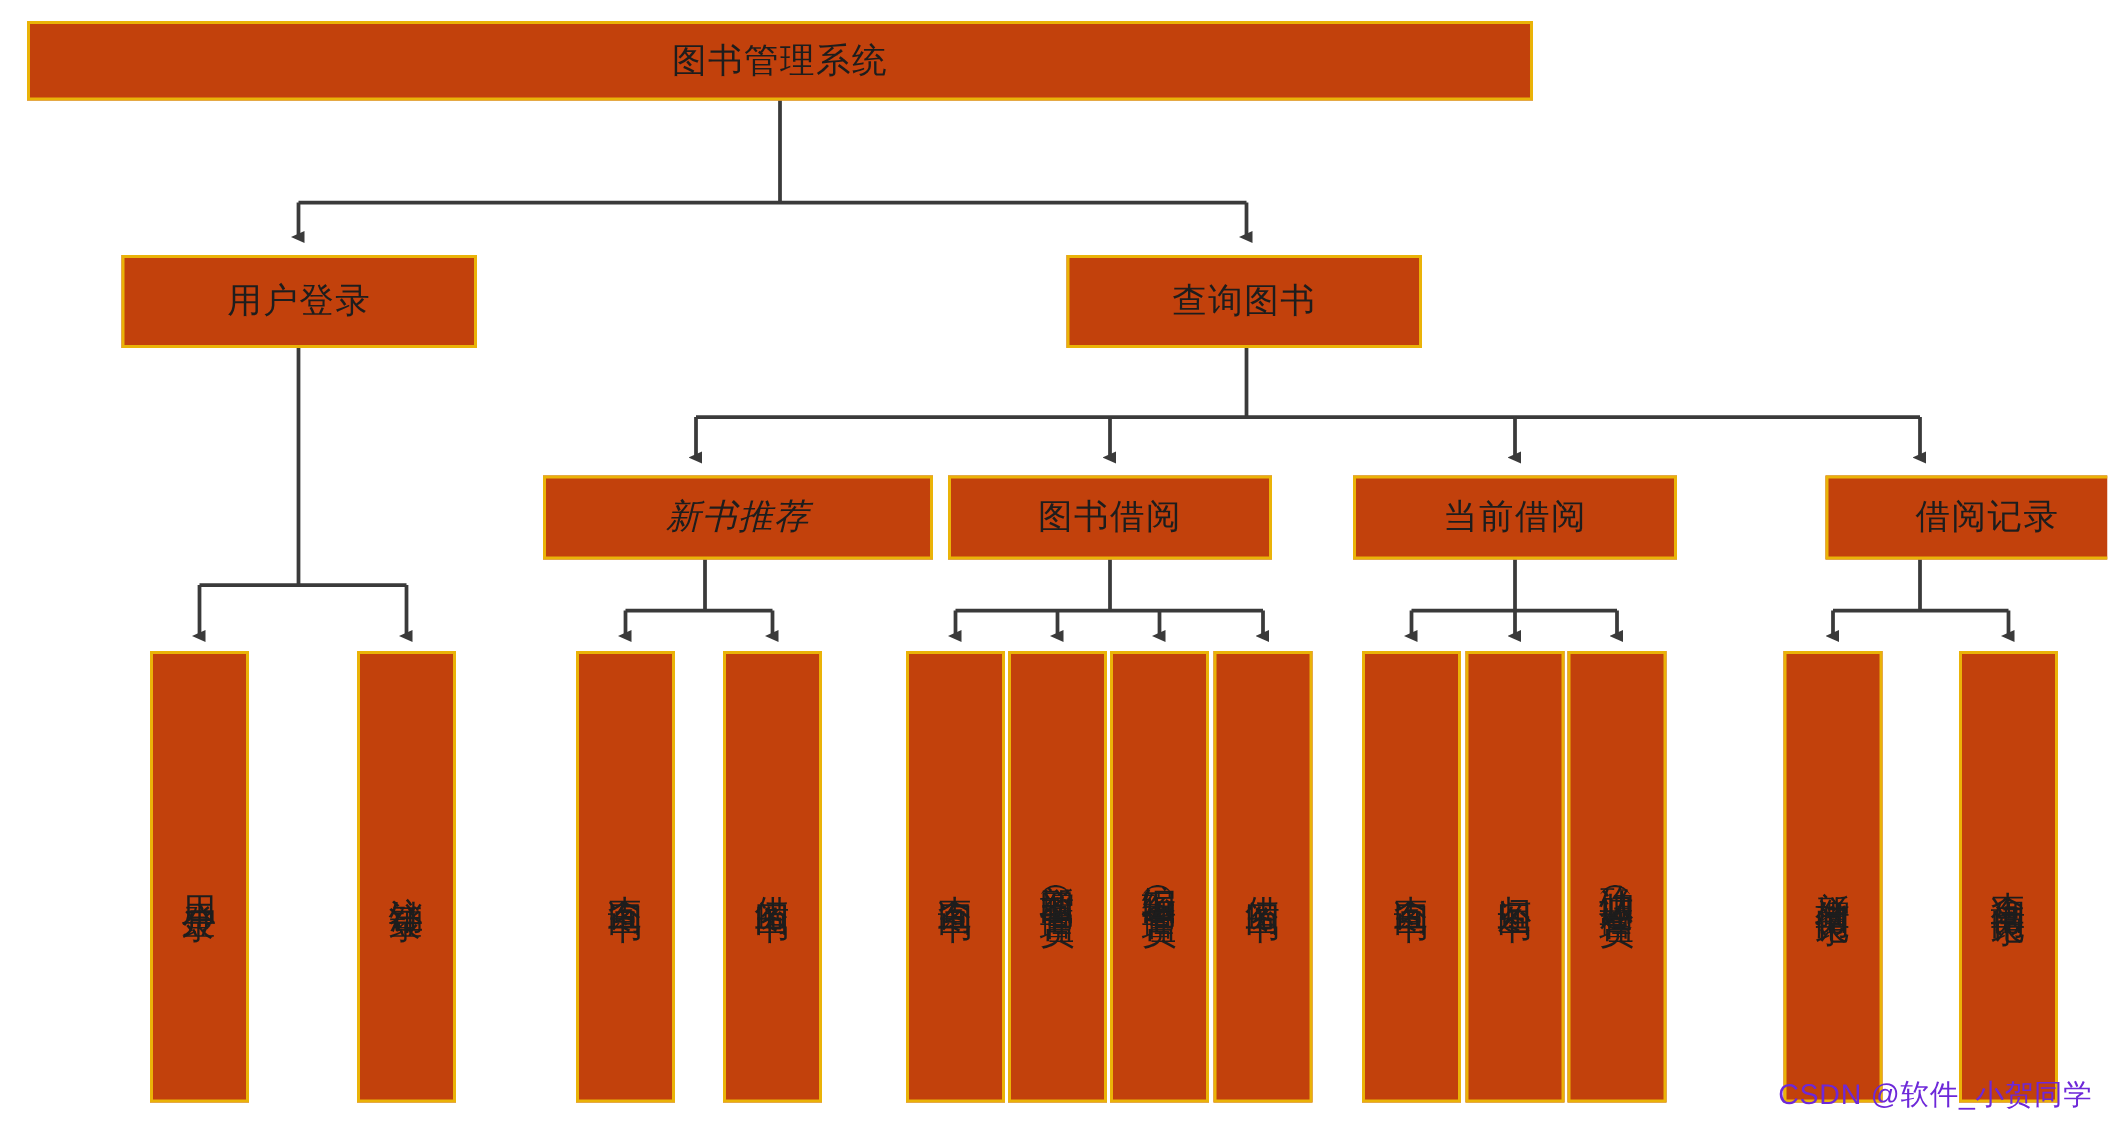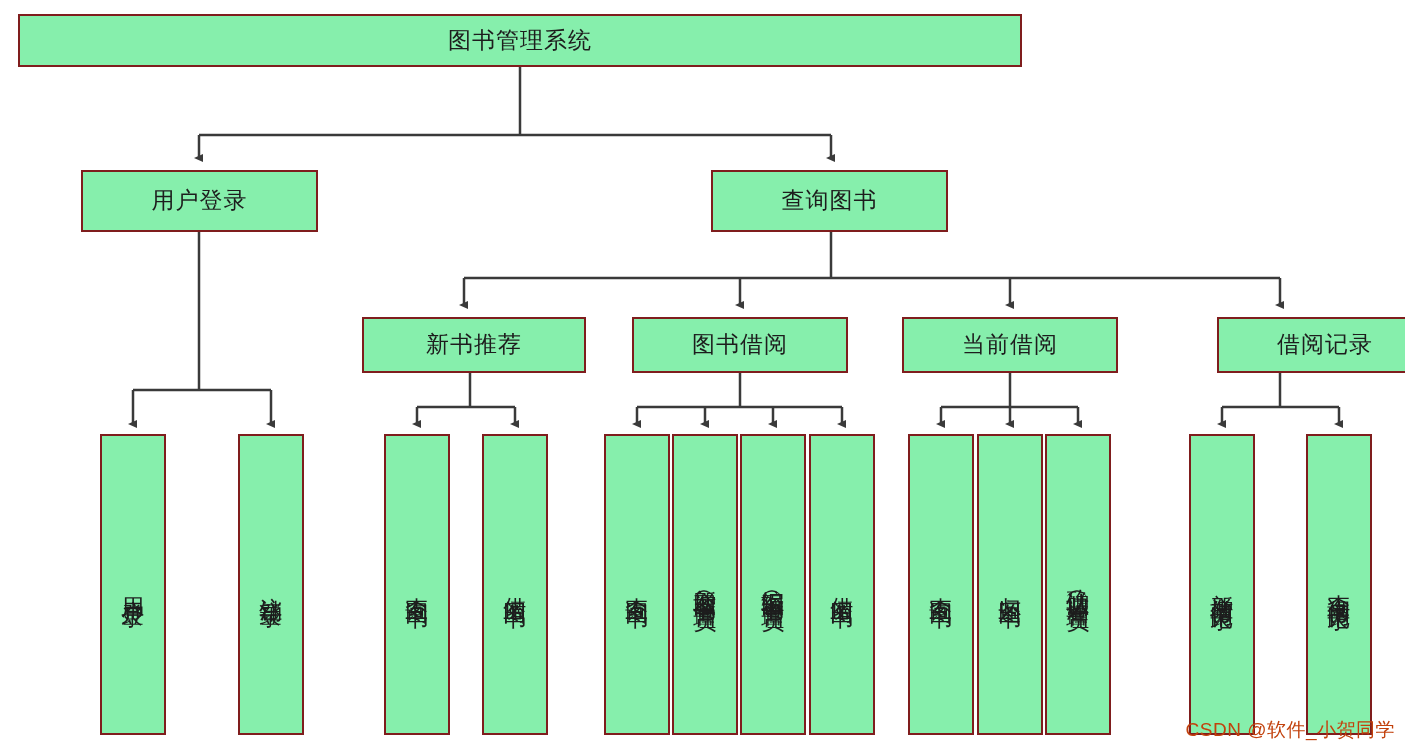--- a/index.html
+++ b/index.html
@@ -18,22 +18,22 @@
     overflow: hidden;
   }
   #edges {
     position: absolute;
     left: 0; top: 0;
     width: 1405px; height: 747px;
     pointer-events: none;
   }
   .node {
     position: absolute;
-    border: 2px solid #7f1d1d;
-    background: #86efac;
+    border: 2px solid #eab308;
+    background: #c2410c;
     display: flex;
     align-items: center;
     justify-content: center;
     color: #1d1d1d;
   }
   .node.horiz {
     font-size: 23px;
     letter-spacing: 1px;
     line-height: 1.1;
   }
@@ -48,21 +48,21 @@
   .node.vert .vlabel {
     writing-mode: vertical-rl;
     text-orientation: upright;
     white-space: nowrap;
   }
   #watermark {
     position: absolute;
     right: 10px;
     bottom: 4px;
     font-size: 19px;
-    color: #c2410c;
+    color: #6d28d9;
     letter-spacing: 0.5px;
     white-space: nowrap;
     user-select: none;
   }
 </style>
 </head>
 <body>
 
 <div id="canvas">
 
@@ -114,21 +114,21 @@
       <path d="M 1222 407 L 1222 424" marker-end="url(#arrow)"></path>
       <path d="M 1339 407 L 1339 424" marker-end="url(#arrow)"></path>
     </g>
   </svg>
 
   <div class="node horiz" style="left:18px; top:14px; width:1004px; height:53px;">图书管理系统</div>
 
   <div class="node horiz" style="left:81px; top:170px; width:237px; height:62px;">用户登录</div>
   <div class="node horiz" style="left:711px; top:170px; width:237px; height:62px;">查询图书</div>
 
-  <div class="node horiz" style="left:362px; top:317px; width:224px; height:56px;">新书推荐</div>
+  <div class="node horiz" style="left:362px; top:317px; width:260px; height:56px;font-style:italic;">新书推荐</div>
   <div class="node horiz" style="left:632px; top:317px; width:216px; height:56px;">图书借阅</div>
   <div class="node horiz" style="left:902px; top:317px; width:216px; height:56px;">当前借阅</div>
   <div class="node horiz" style="left:1172px; top:317px; width:216px; height:56px;margin-left:45px;">借阅记录</div>
 
   <div class="node vert" style="left:100px; top:434px; width:66px; height:301px;">
     <span class="vlabel">用户登录</span>
   </div>
   <div class="node vert" style="left:238px; top:434px; width:66px; height:301px;">
     <span class="vlabel">注销登录</span>
   </div>

